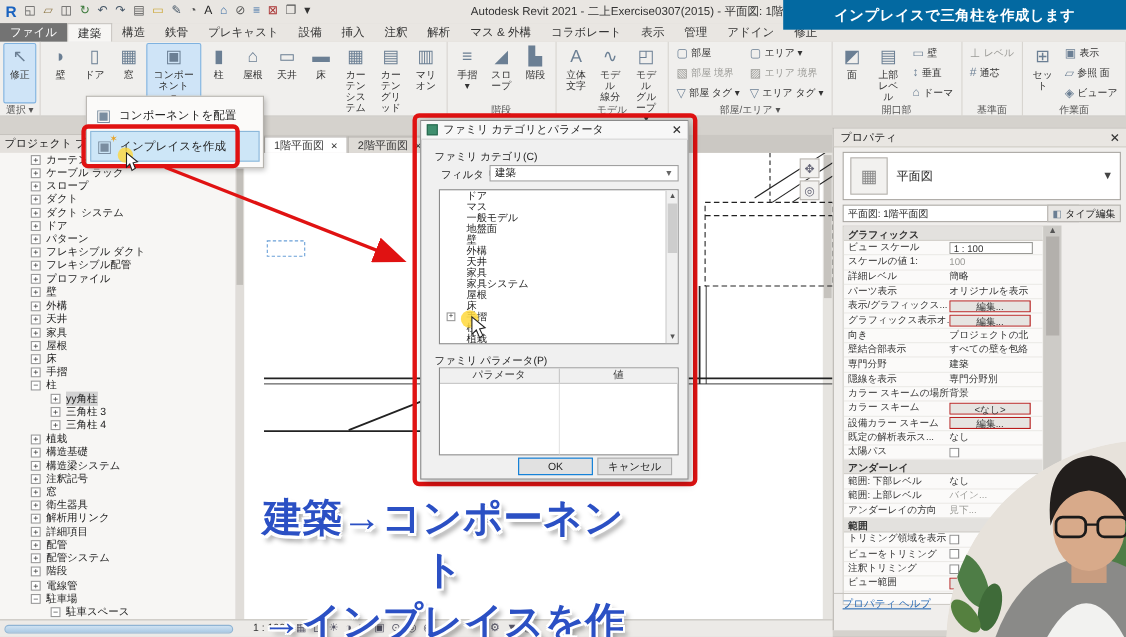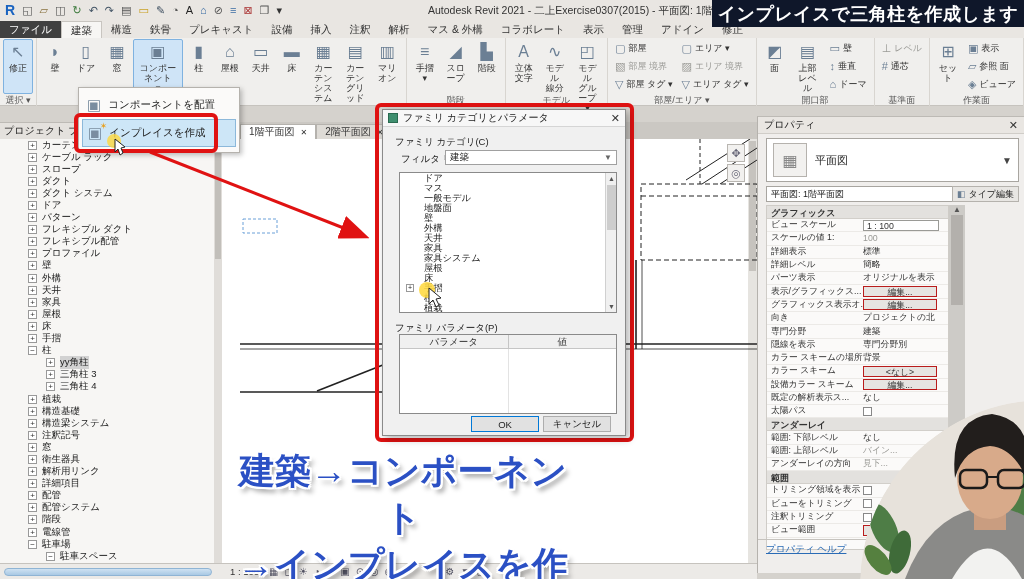--- a/index.html
+++ b/index.html
@@ -7,26 +7,26 @@
 .app{position:relative;width:1024px;height:579px;background:#d5d2cd;overflow:hidden;font-size:10px;color:#222}
 
 
 .titlebar{position:absolute;top:0;left:0;width:1024px;height:21px;background:#e9e6e2;display:flex;align-items:center;padding-left:5px}
 .qa{display:flex;gap:7px;align-items:center}
 .qa span{font-size:11px;line-height:21px}
 .qa .logo{font-weight:bold;font-size:14px}
 .wtitle{position:absolute;left:428px;top:4px;font-size:10.5px;color:#333;white-space:nowrap}
 
 
-.capbar{position:absolute;right:0;top:0;width:312px;height:27px;background:#0f172a;color:#fff;display:flex;align-items:center;justify-content:center;font-size:18px;font-weight:bold;z-index:40;letter-spacing:.5px}
+.capbar{position:absolute;right:0;top:0;width:312px;height:27px;background:#0369a1;color:#fff;display:flex;align-items:center;justify-content:center;font-size:13px;font-weight:bold;z-index:40;letter-spacing:.5px}
 
 
 .tabrow{position:absolute;top:21px;left:0;width:1024px;height:17px;background:#e9e6e2;display:flex;font-size:10.5px}
 .rtab{padding:2px 9px;color:#333;white-space:nowrap}
-.rtab.active{background:#404040;color:#fff}
+.rtab.active{background:#737373;color:#fff}
 .rtab.current{background:#f7f6f4;border:1px solid #c8c5c0;border-bottom:none}
 
 
 .ribbon{position:absolute;top:38px;left:0;width:1024px;height:68px;background:#f0efed;border-bottom:1px solid #c6c3be;display:flex}
 .rgroup{position:relative;height:68px;border-right:1px solid #d8d5d0;padding:1px 3px 12px;display:flex;align-items:flex-start;gap:1px}
 .glabel{position:absolute;bottom:0;left:0;right:0;height:12px;text-align:center;font-size:9px;color:#555;white-space:nowrap}
 .rcol{display:flex;flex-direction:column;height:55px;justify-content:flex-start}
 .ritem{border-radius:2px;border:1px solid transparent}
 .ritem.lg{display:flex;flex-direction:column;align-items:center;min-width:30px;height:55px;padding:1px 3px}
 .ritem.lg .ric{font-size:16px;line-height:22px;color:#6b7f94}
@@ -719,24 +719,20 @@
           <div class="plabel">ビュー スケール</div>
           <div class="pval">
             <span class="pinput">1 : 100</span>
           </div>
         </div>
         <div class="prow">
           <div class="plabel">スケールの値 1:</div>
           <div class="pval gray">100</div>
         </div>
         <div class="prow">
-          <div class="plabel">詳細表示</div>
-          <div class="pval">標準</div>
-        </div>
-        <div class="prow">
           <div class="plabel">詳細レベル</div>
           <div class="pval">簡略</div>
         </div>
         <div class="prow">
           <div class="plabel">パーツ表示</div>
           <div class="pval">オリジナルを表示</div>
         </div>
         <div class="prow">
           <div class="plabel">表示/グラフィックス...</div>
           <div class="pval">
@@ -745,20 +741,24 @@
         </div>
         <div class="prow">
           <div class="plabel">グラフィックス表示オ...</div>
           <div class="pval">
             <span class="pbtn">編集...</span>
           </div>
         </div>
         <div class="prow">
           <div class="plabel">向き</div>
           <div class="pval">プロジェクトの北</div>
+        </div>
+        <div class="prow">
+          <div class="plabel">壁結合部表示</div>
+          <div class="pval">すべての壁を包絡</div>
         </div>
         <div class="prow">
           <div class="plabel">専門分野</div>
           <div class="pval">建築</div>
         </div>
         <div class="prow">
           <div class="plabel">隠線を表示</div>
           <div class="pval">専門分野別</div>
         </div>
         <div class="prow">

